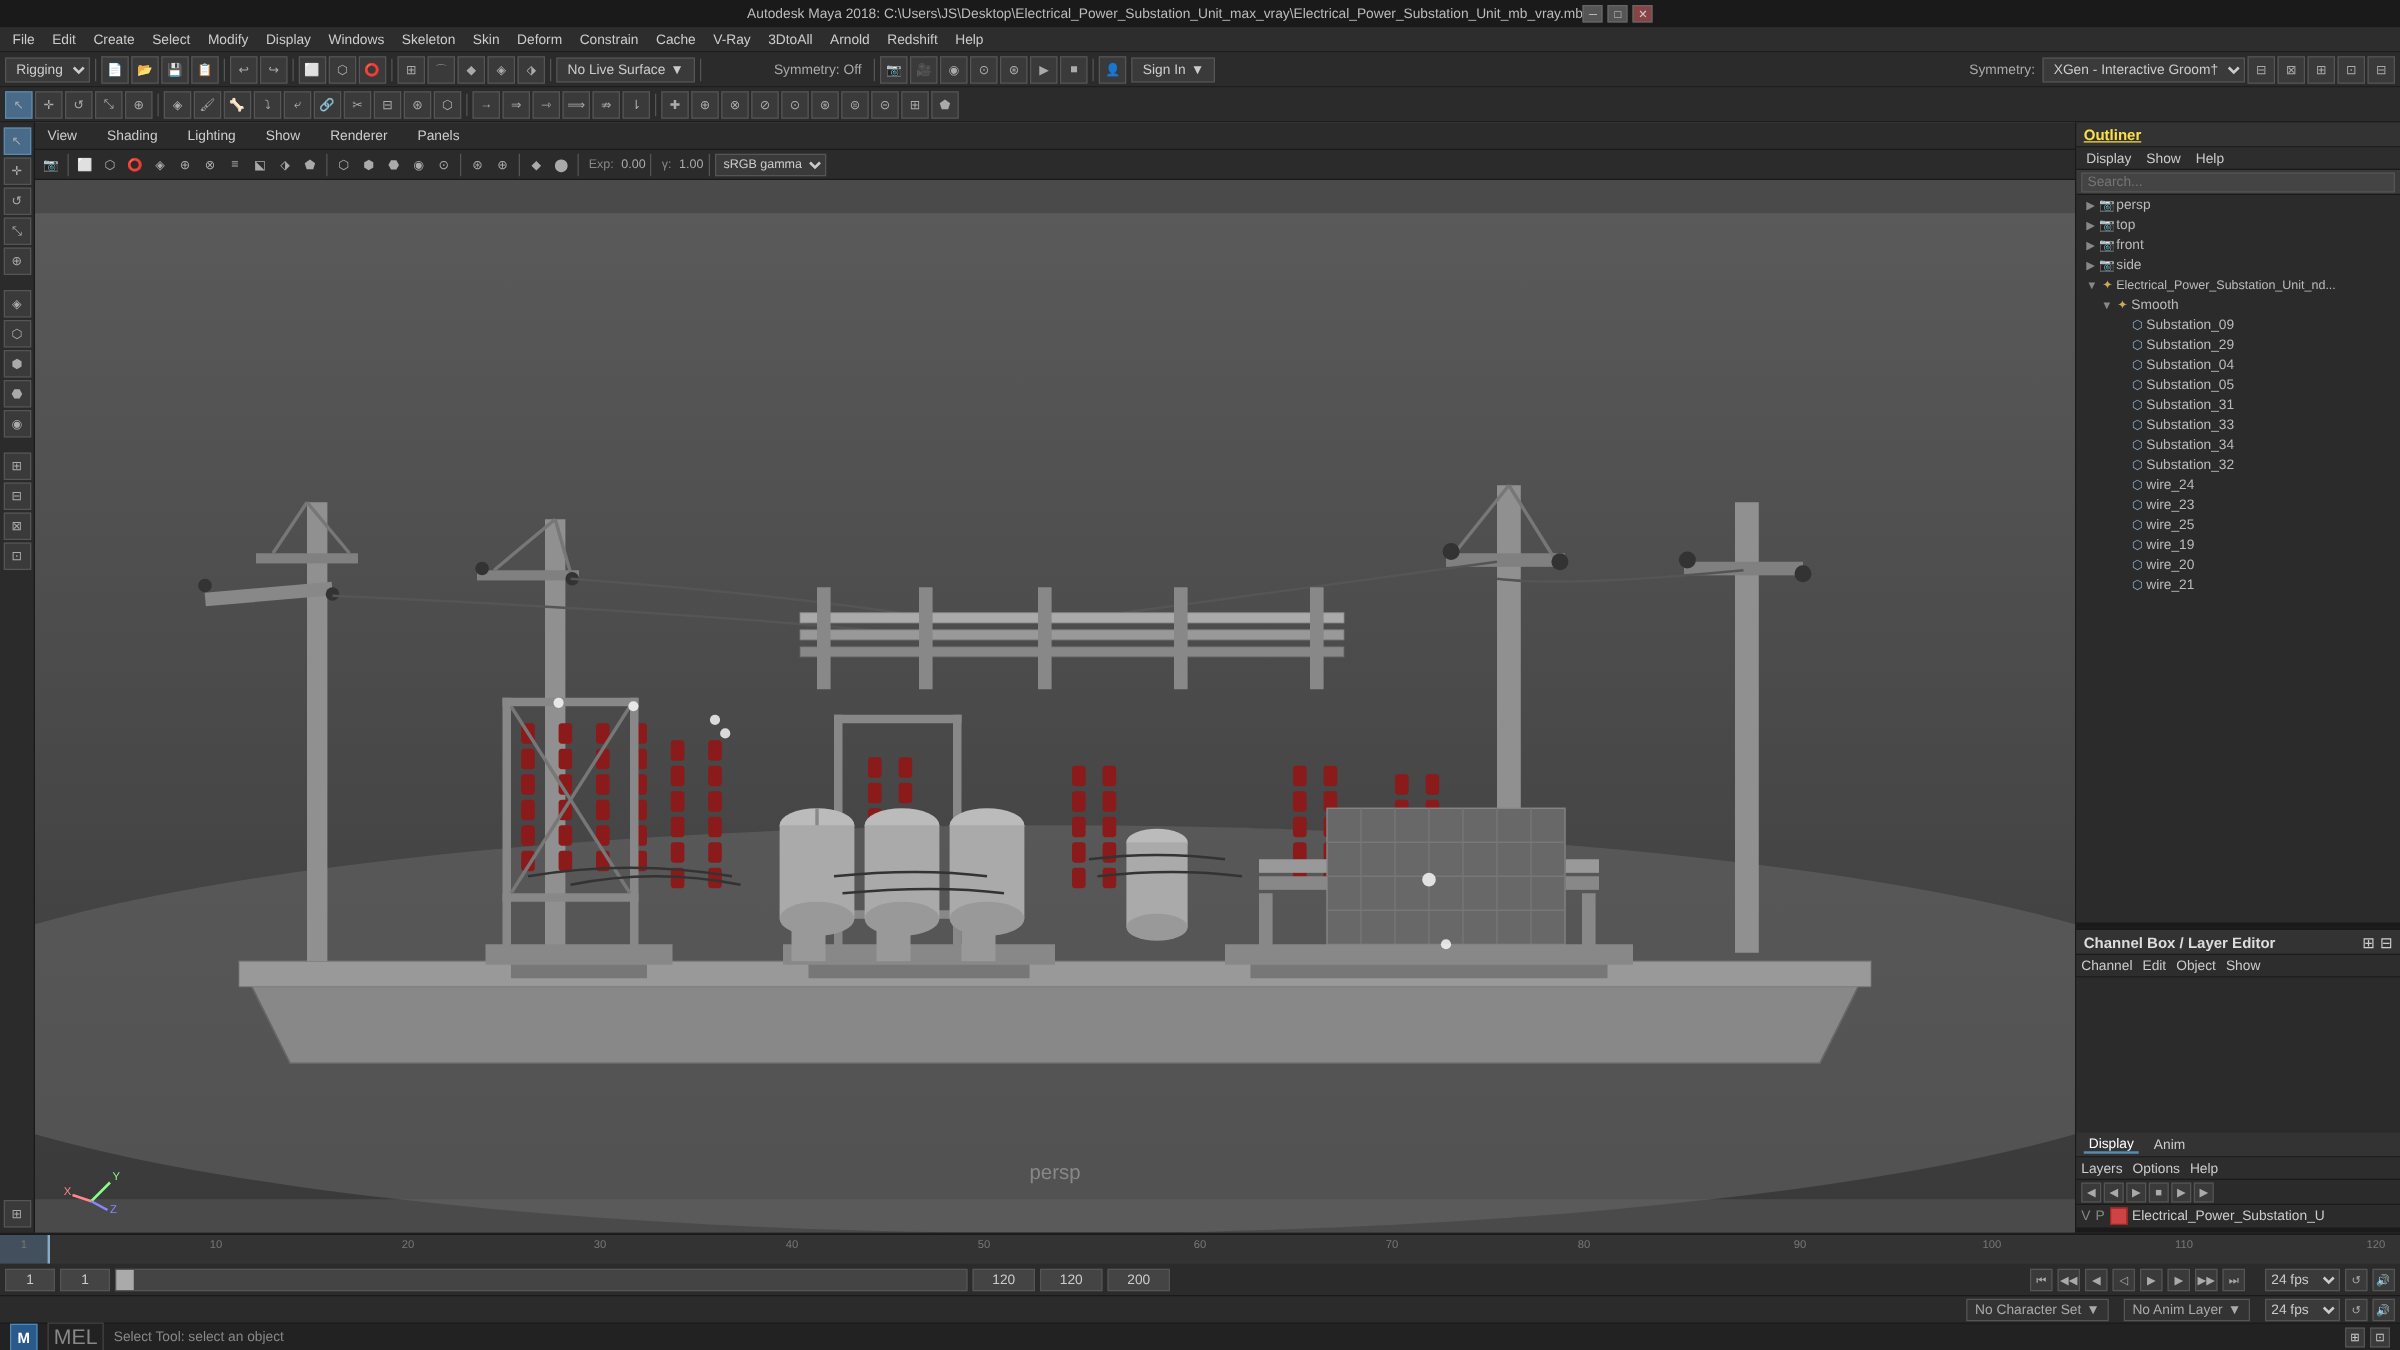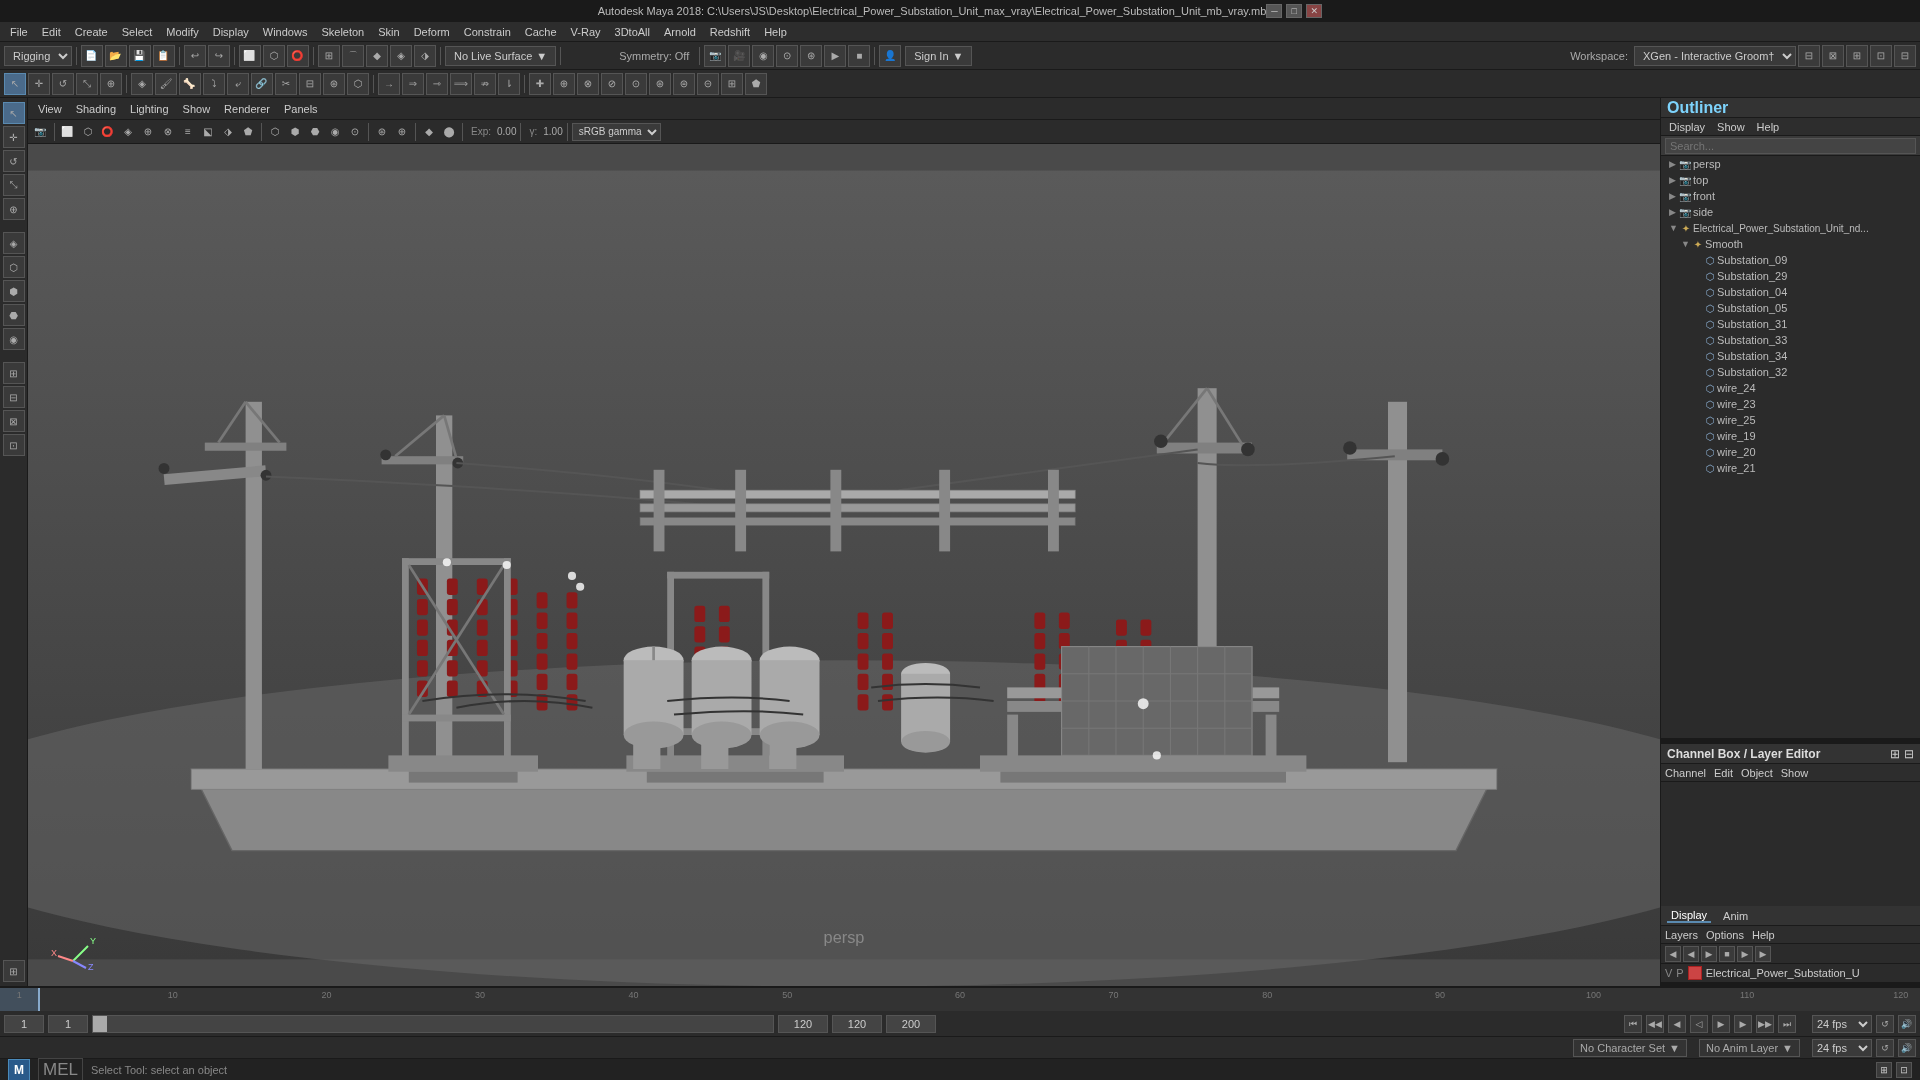--- a/index.html
+++ b/index.html
@@ -137,21 +137,21 @@
       position: relative;
       background: #4a4a4a;
       overflow: hidden;
     }
     #viewport-toolbar {
       height: 22px;
       background: #2b2b2b;
       display: flex;
       align-items: center;
       padding: 0 4px;
-      gap: 2px;
+      gap: 12px;
       border-bottom: 1px solid #1a1a1a;
     }
     .vp-menu {
       padding: 2px 6px;
       font-size: 11px;
       cursor: pointer;
       color: #ccc;
     }
 
     #viewport-icons {
@@ -202,23 +202,24 @@
     }
     #outliner-header {
       height: 20px;
       background: #333;
       display: flex;
       align-items: center;
       padding: 0 6px;
       border-bottom: 1px solid #1a1a1a;
     }
     #outliner-title {
-      font-size: 16px;
+      font-size: 12px;
       font-weight: bold;
-      color: #7dd3fc;
+      color: #fde047;
+      text-decoration: underline;
     }
     #outliner-menubar {
       height: 18px;
       background: #2d2d2d;
       display: flex;
       align-items: center;
       padding: 0 4px;
       gap: 4px;
       border-bottom: 1px solid #1a1a1a;
     }
@@ -661,21 +662,21 @@
   <div class="toolbar-btn">■</div>
   <div class="toolbar-separator"></div>
 
   <div class="toolbar-btn">👤</div>
   <div class="no-live-btn" style="margin-left:2px;">
     <span>Sign In</span>
     <span>▼</span>
   </div>
   <div style="flex:1;"></div>
 
-  <span style="font-size:11px;color:#aaa;padding:0 4px;">Workspace:</span>
+  <span style="font-size:11px;color:#aaa;padding:0 4px;">Symmetry:</span>
   <select class="workspace-select">
     <option>XGen - Interactive Groom†</option>
   </select>
 
   <div class="toolbar-btn">⊟</div>
   <div class="toolbar-btn">⊠</div>
   <div class="toolbar-btn">⊞</div>
   <div class="toolbar-btn">⊡</div>
   <div class="toolbar-btn">⊟</div>
 </div>

